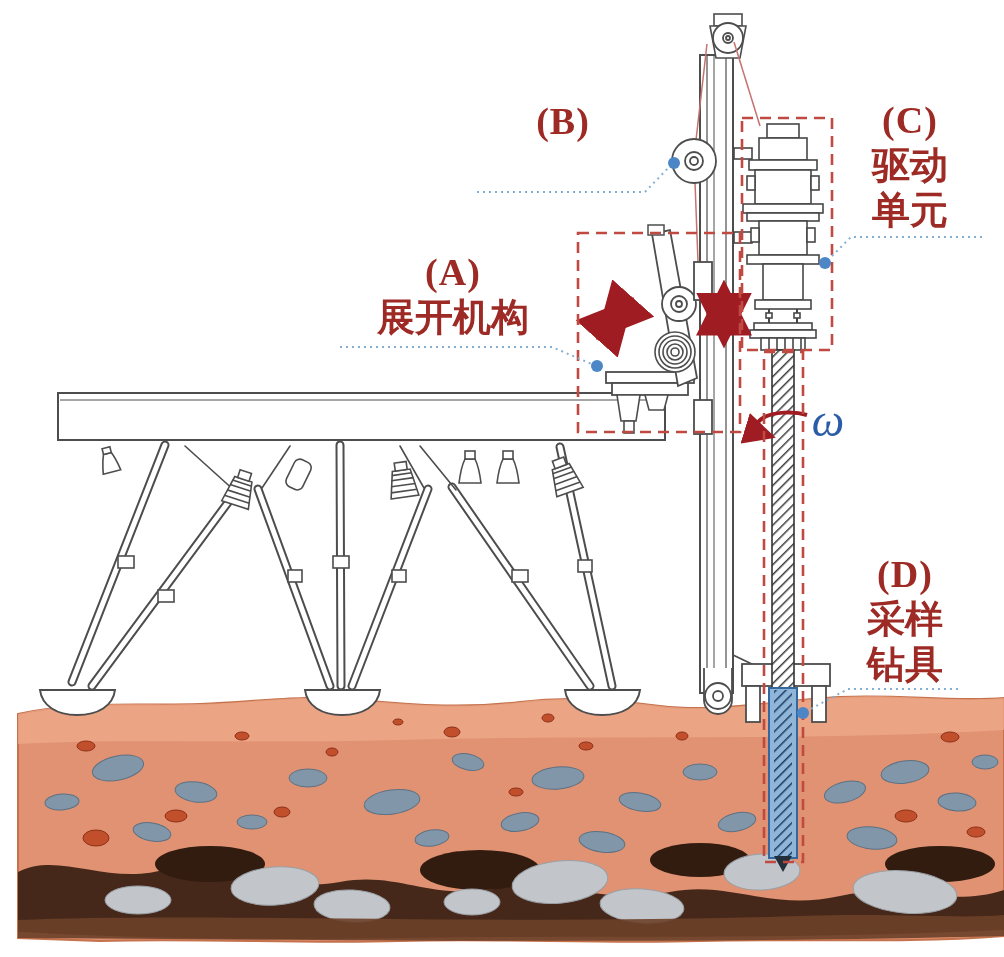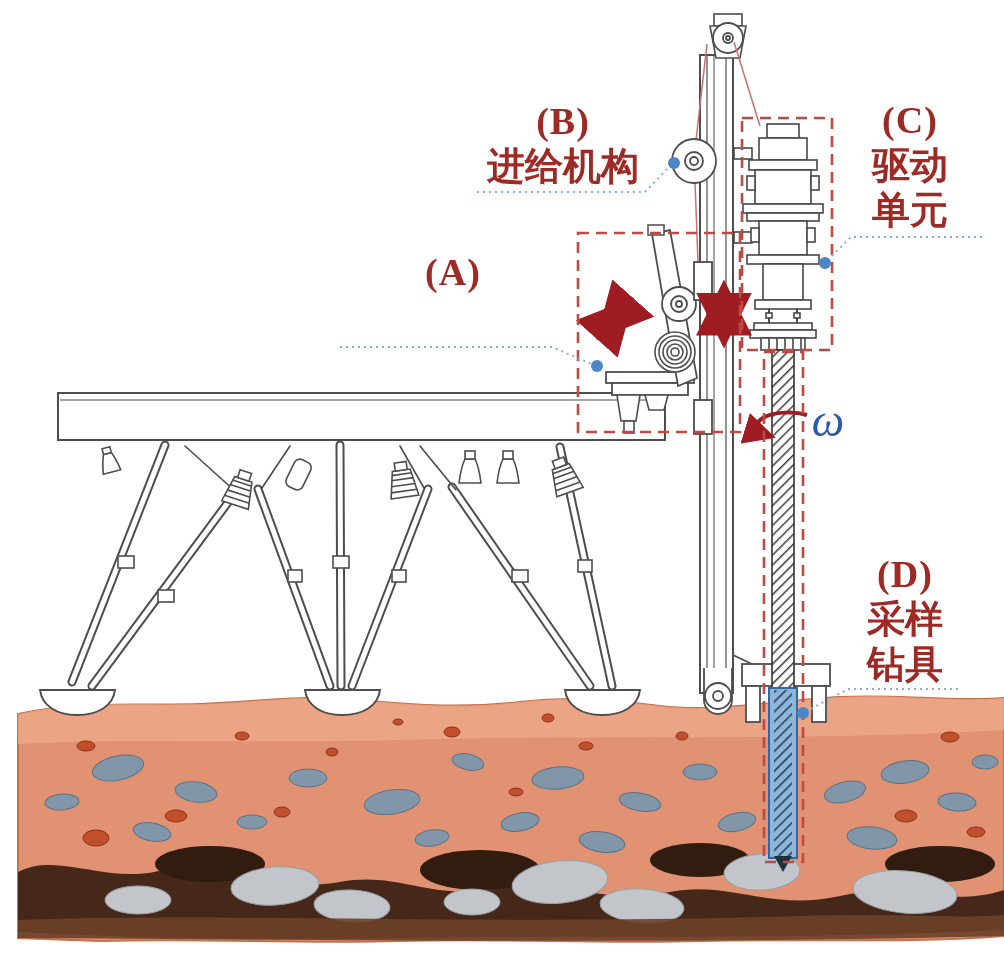--- a/index.html
+++ b/index.html
@@ -311,25 +311,25 @@
   <g fill="#4c86c6">
     <circle cx="674" cy="163" r="6"></circle>
     <circle cx="597" cy="366" r="6"></circle>
     <circle cx="825" cy="263" r="6"></circle>
     <circle cx="803" cy="713" r="6"></circle>
   </g>
 </svg>
 
 <div class="lbl" style="left:453px;top:250px;">
   <div class="tagline">(A)</div>
+  <div>展开机构</div>
 </div>
 
 <div class="lbl" style="left:563px;top:99px;">
   <div class="tagline">(B)</div>
-  <div>进给机构</div>
 </div>
 
 <div class="lbl" style="left:910px;top:98px;">
   <div class="tagline">(C)</div>
   <div>驱动</div>
   <div>单元</div>
 </div>
 
 <div class="lbl" style="left:905px;top:552px;">
   <div class="tagline">(D)</div>

